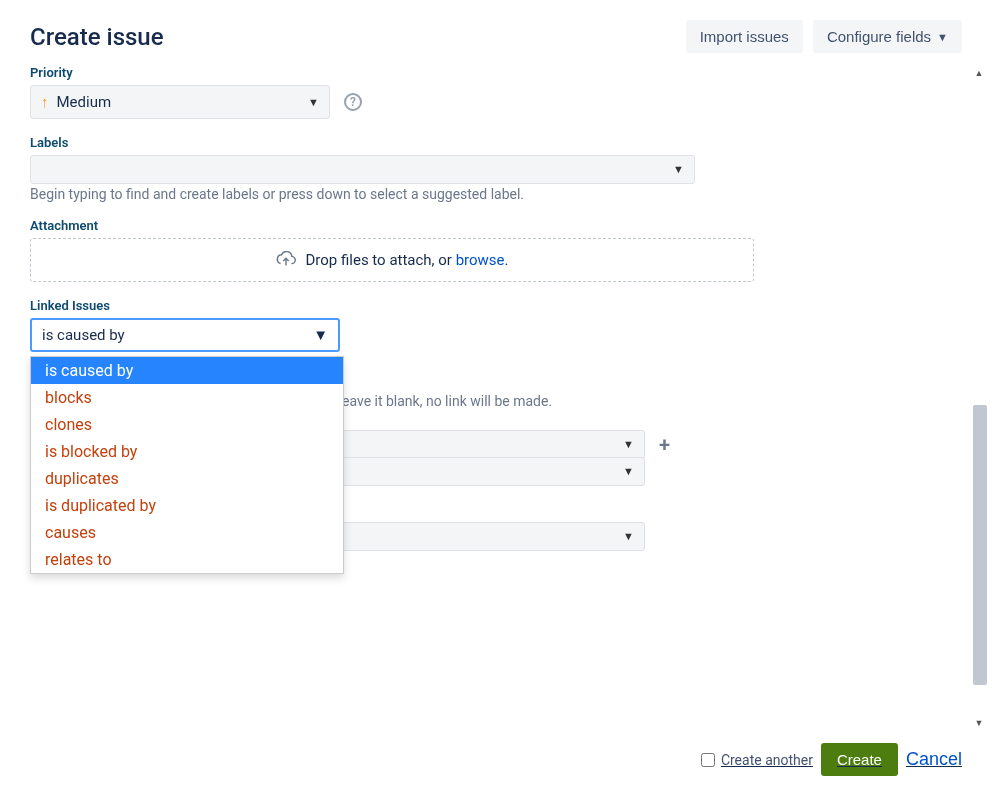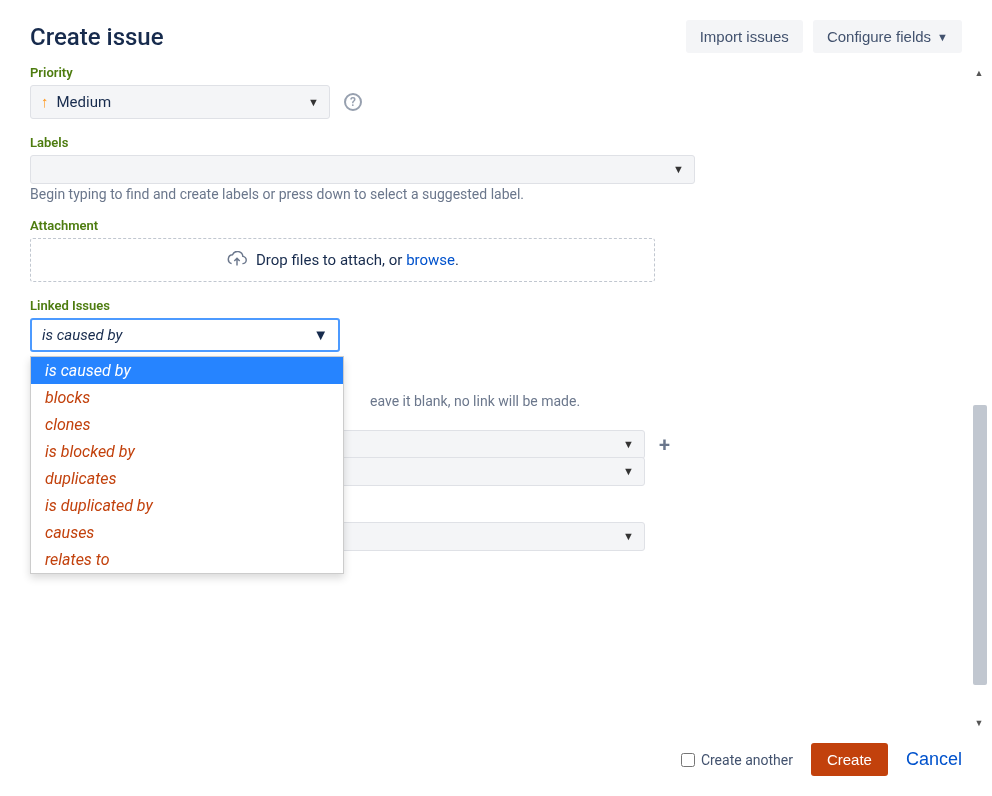--- a/index.html
+++ b/index.html
@@ -63,21 +63,21 @@
   position: absolute;
   right: 0;
   width: 14px;
   background: #C1C7D0;
   border-radius: 2px;
 }
 .field-group { margin-bottom: 16px; }
 .label {
   font-size: 13px;
   font-weight: 600;
-  color: #4d7c0f;
+  color: #0c4a6e;
   margin-bottom: 5px;
   display: block;
 }
 .select {
   background: #F4F5F7;
   border: 1px solid #DFE1E6;
   border-radius: 3px;
   padding: 7px 10px;
   display: flex;
   align-items: center;
@@ -102,21 +102,21 @@
   cursor: pointer;
 }
 .arrow-up-icon { color: #FF991F; font-weight: bold; font-size: 15px; }
 .wide-select { width: 665px; }
 .helper-text {
   font-size: 14px;
   color: #6B778C;
   margin-top: 2px;
 }
 .attachment-drop {
-  width: 625px;
+  width: 724px;
   border: 1px dashed #C1C7D0;
   border-radius: 3px;
   padding: 12px;
   display: flex;
   align-items: center;
   justify-content: center;
   gap: 8px;
   color: #172B4D;
   font-size: 15px;
 }
@@ -128,21 +128,20 @@
   border: 2px solid #4C9AFF;
   border-radius: 3px;
   padding: 6px 10px;
   display: flex;
   align-items: center;
   justify-content: space-between;
   cursor: pointer;
   position: relative;
   font-size: 15px;
   z-index: 5;
-  font-style: italic;
 }
 .dropdown-list {
   position: absolute;
   top: 36px;
   left: -2px;
   width: 314px;
   background: #fff;
   border: 1px solid #ccc;
   box-shadow: 0 4px 8px rgba(0,0,0,0.15);
   z-index: 10;
@@ -157,27 +156,28 @@
   background: #2684FF;
   color: #fff;
 }
 .wide-select-row { display: flex; align-items: center; gap: 14px; }
 .wide-select-2 { width: 615px; }
 .plus-icon { font-size: 20px; color: #6B778C; cursor: pointer; font-weight: 600;}
 .footer {
   display: flex;
   align-items: center;
   justify-content: flex-end;
-  gap: 18px;
+  gap: 8px;
   padding: 12px 0 20px 0;
+  text-decoration: underline;
 }
 .check-wrap { display: flex; align-items: center; gap: 6px; font-size: 14px; color: #42526E; }
 .check-wrap input { width: 14px; height: 14px; }
 .btn-primary {
-  background: #c2410c;
+  background: #4d7c0f;
   color: #fff;
   border: none;
   border-radius: 3px;
   padding: 8px 16px;
   font-size: 15px;
   font-weight: 500;
   cursor: pointer;
 }
 .btn-link {
   background: none;
@@ -262,21 +262,21 @@
 
       <div class="spacer-behind"></div>
 
       <div class="wide-select-row">
         <div class="select wide-select-2">
           <span></span>
           <span class="chev">▼</span>
         </div>
         <span class="plus-icon">+</span>
       </div>
-      <div class="helper-text" style="padding-left:312px; margin-top:-66px; margin-bottom:48px;margin-left:28px;">
+      <div class="helper-text" style="padding-left:312px; margin-top:-66px; margin-bottom:48px;">
         <span>eave it blank, no link will be made.</span>
       </div>
     </div>
 
     <div class="field-group" style="margin-top:6px;">
       <div class="select wide-select-2" style="width:615px;">
         <span></span>
         <span class="chev">▼</span>
       </div>
     </div>

